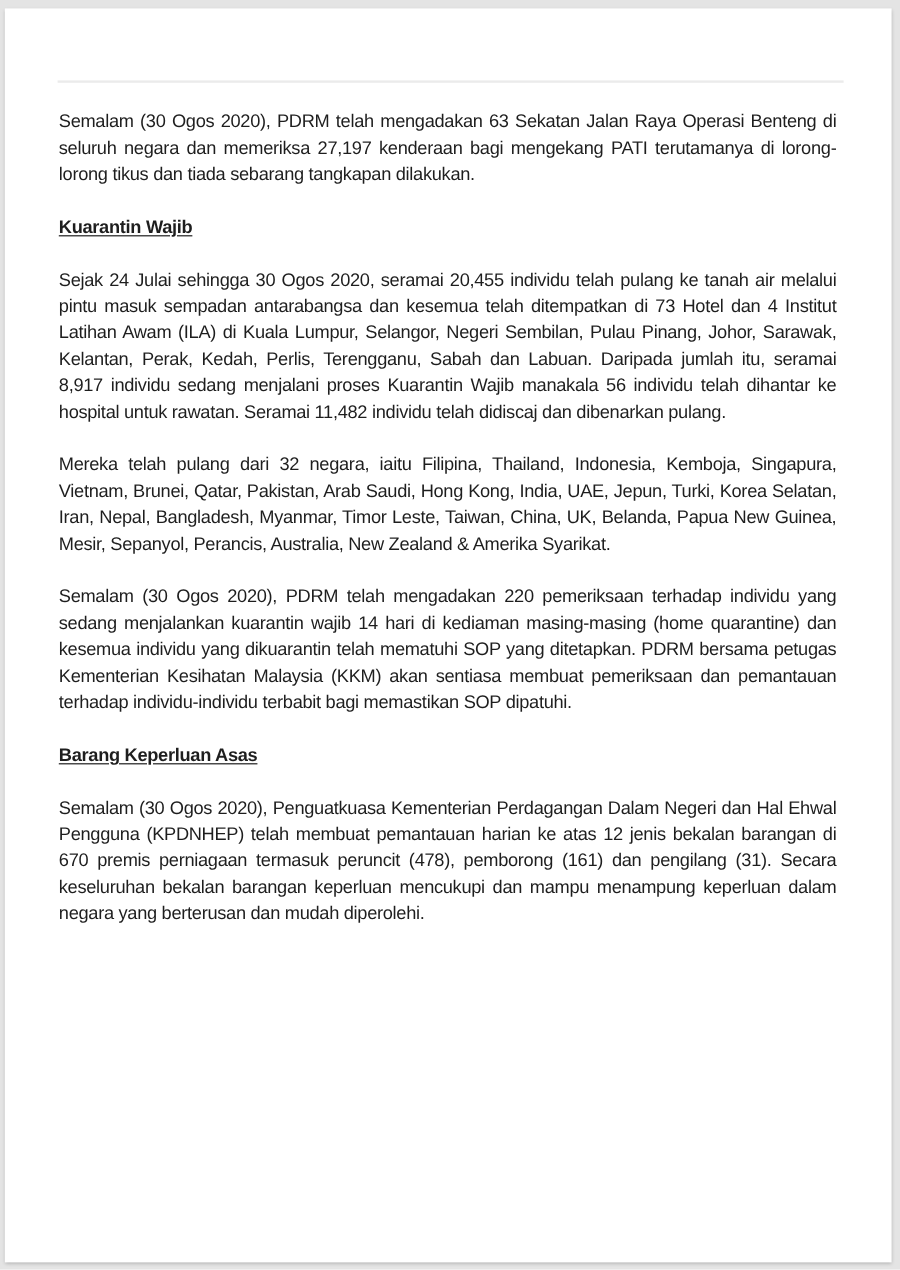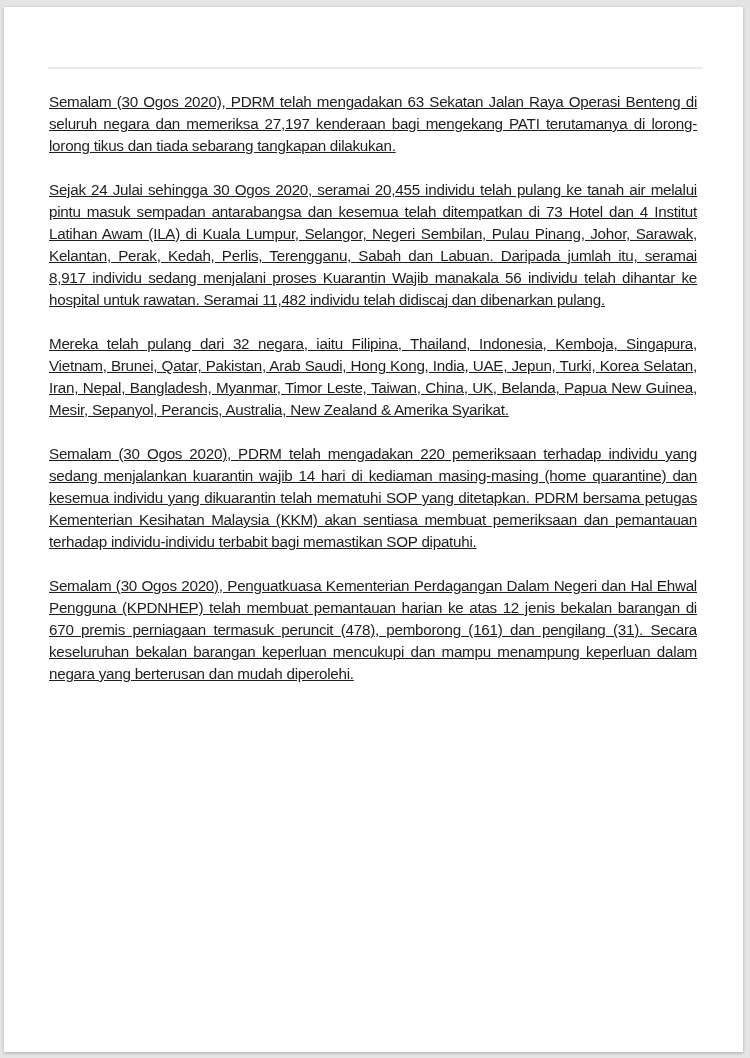--- a/index.html
+++ b/index.html
@@ -37,38 +37,39 @@
       top: 84px;
       width: 648px;
       color: #1e1e1e;
       font-size: 15.2px;
       line-height: 22px;
       letter-spacing: -0.25px;
     }
     .para {
       margin: 0 0 22px 0;
       text-align: justify;
-      text-decoration: underline;
     }
     .heading {
       margin: 0 0 22px 0;
       font-weight: bold;
       text-decoration: underline;
       text-underline-offset: 2px;
       font-size: 15.2px;
     }
   </style>
 </head>
 <body>
 
 <div class="page">
   <div class="rule"></div>
 
   <div class="content">
     <p class="para">Semalam (30 Ogos 2020), PDRM telah mengadakan 63 Sekatan Jalan Raya Operasi Benteng di seluruh negara dan memeriksa 27,197 kenderaan bagi mengekang PATI terutamanya di lorong-lorong tikus dan tiada sebarang tangkapan dilakukan.</p>
 
+    <div class="heading">Kuarantin Wajib</div>
     <p class="para">Sejak 24 Julai sehingga 30 Ogos 2020, seramai 20,455 individu telah pulang ke tanah air melalui pintu masuk sempadan antarabangsa dan kesemua telah ditempatkan di 73 Hotel dan 4 Institut Latihan Awam (ILA) di Kuala Lumpur, Selangor, Negeri Sembilan, Pulau Pinang, Johor, Sarawak, Kelantan, Perak, Kedah, Perlis, Terengganu, Sabah dan Labuan. Daripada jumlah itu, seramai 8,917 individu sedang menjalani proses Kuarantin Wajib manakala 56 individu telah dihantar ke hospital untuk rawatan. Seramai 11,482 individu telah didiscaj dan dibenarkan pulang.</p>
     <p class="para">Mereka telah pulang dari 32 negara, iaitu Filipina, Thailand, Indonesia, Kemboja, Singapura, Vietnam, Brunei, Qatar, Pakistan, Arab Saudi, Hong Kong, India, UAE, Jepun, Turki, Korea Selatan, Iran, Nepal, Bangladesh, Myanmar, Timor Leste, Taiwan, China, UK, Belanda, Papua New Guinea, Mesir, Sepanyol, Perancis, Australia, New Zealand &amp; Amerika Syarikat.</p>
     <p class="para">Semalam (30 Ogos 2020), PDRM telah mengadakan 220 pemeriksaan terhadap individu yang sedang menjalankan kuarantin wajib 14 hari di kediaman masing-masing (home quarantine) dan kesemua individu yang dikuarantin telah mematuhi SOP yang ditetapkan. PDRM bersama petugas Kementerian Kesihatan Malaysia (KKM) akan sentiasa membuat pemeriksaan dan pemantauan terhadap individu-individu terbabit bagi memastikan SOP dipatuhi.</p>
 
+    <div class="heading">Barang Keperluan Asas</div>
     <p class="para">Semalam (30 Ogos 2020), Penguatkuasa Kementerian Perdagangan Dalam Negeri dan Hal Ehwal Pengguna (KPDNHEP) telah membuat pemantauan harian ke atas 12 jenis bekalan barangan di 670 premis perniagaan termasuk peruncit (478), pemborong (161) dan pengilang (31). Secara keseluruhan bekalan barangan keperluan mencukupi dan mampu menampung keperluan dalam negara yang berterusan dan mudah diperolehi.</p>
   </div>
 </div>
 
 </body></html>

